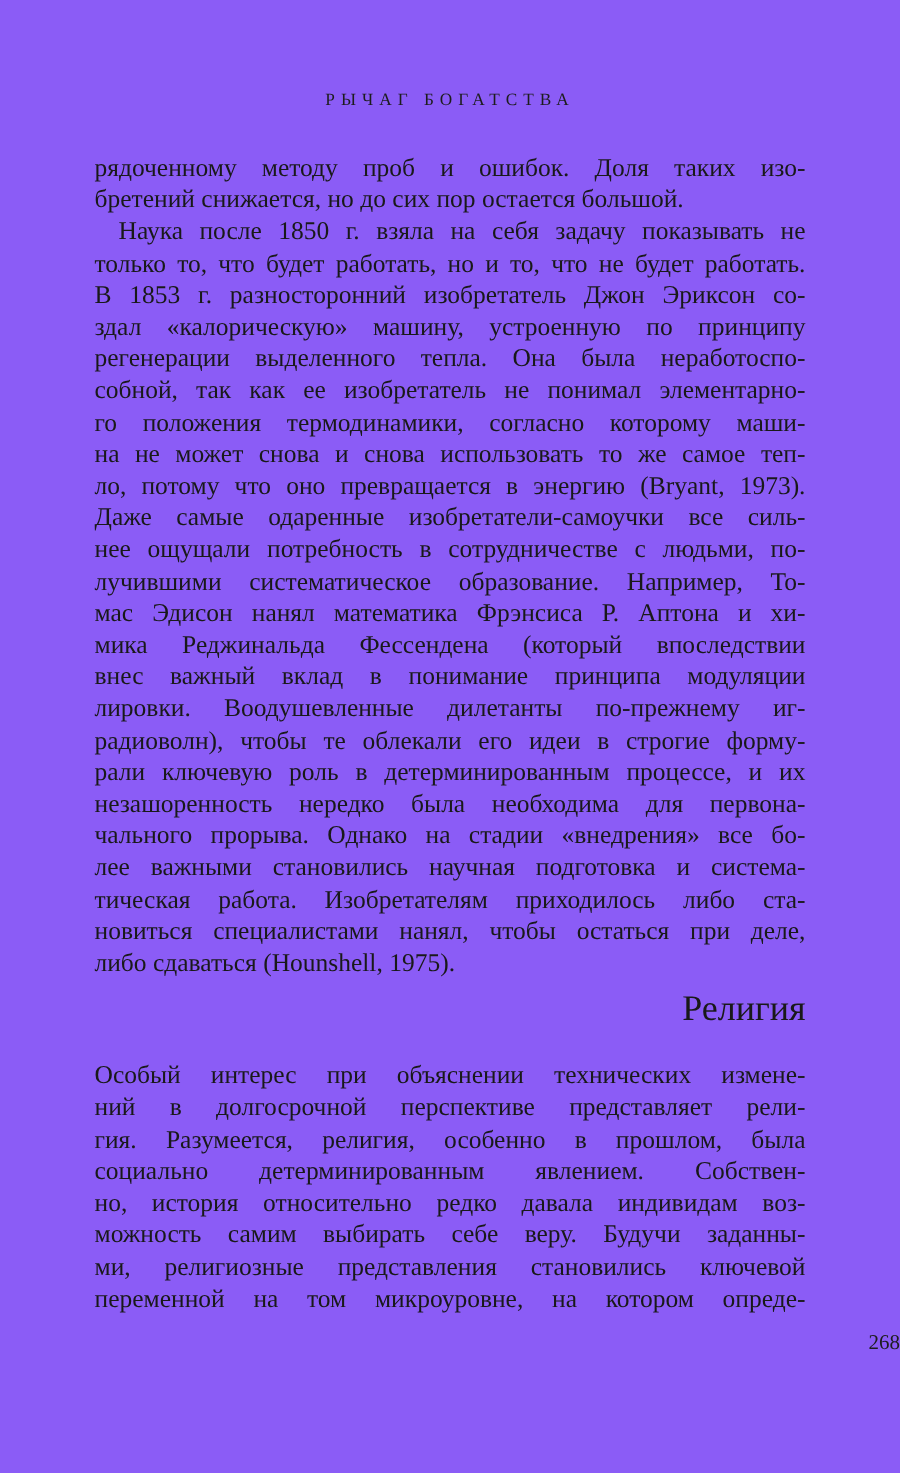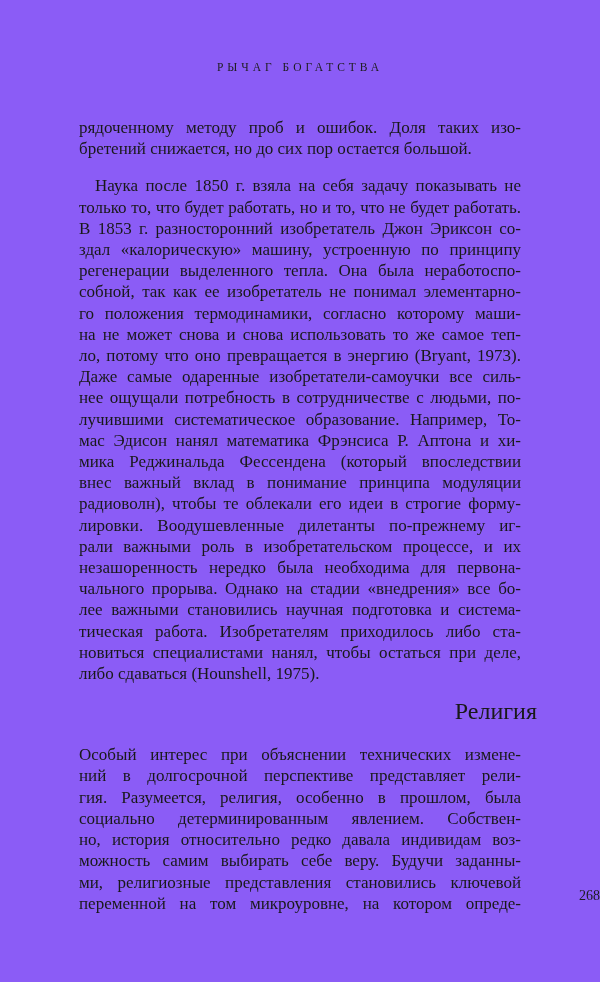--- a/index.html
+++ b/index.html
@@ -22,21 +22,21 @@
     font-size: 11.5px;
     letter-spacing: 4px;
     color: #1d1d1d;
   }
   .text-flow {
     position: absolute;
     left: 63px;
     top: 101px;
     width: 474px;
   }
-  .paragraph { margin: 16px; }
+  .paragraph { margin: 0; }
   .line {
     font-size: 17px;
     line-height: 21.2px;
     text-align: justify;
     text-align-last: justify;
   }
   .line.para-end { text-align-last: left; }
   .line.indent { text-indent: 16px; }
   .italic { }
   .section-heading {
@@ -76,23 +76,23 @@
         <div class="line">собной, так как ее изобретатель не понимал элементарно-</div>
         <div class="line">го положения термодинамики, согласно которому маши-</div>
         <div class="line">на не может снова и снова использовать то же самое теп-</div>
         <div class="line">ло, потому что оно превращается в энергию (Bryant, 1973).</div>
         <div class="line">Даже самые одаренные изобретатели-самоучки все силь-</div>
         <div class="line">нее ощущали потребность в сотрудничестве с людьми, по-</div>
         <div class="line">лучившими систематическое образование. Например, То-</div>
         <div class="line">мас Эдисон нанял математика Фрэнсиса Р. Аптона и хи-</div>
         <div class="line">мика Реджинальда Фессендена (который впоследствии</div>
         <div class="line">внес важный вклад в понимание принципа модуляции</div>
+        <div class="line">лировки. Воодушевленные дилетанты по-прежнему иг-</div>
         <div class="line">радиоволн), чтобы те облекали его идеи в строгие форму-</div>
-        <div class="line">лировки. Воодушевленные дилетанты по-прежнему иг-</div>
-        <div class="line">рали важными роль в изобретательском процессе, и их</div>
+        <div class="line">рали ключевую роль в детерминированным процессе, и их</div>
         <div class="line">незашоренность нередко была необходима для первона-</div>
         <div class="line">чального прорыва. Однако на стадии «внедрения» все бо-</div>
         <div class="line">лее важными становились научная подготовка и система-</div>
         <div class="line">тическая работа. Изобретателям приходилось либо ста-</div>
         <div class="line">новиться специалистами нанял, чтобы остаться при деле,</div>
         <div class="line para-end">либо сдаваться (Hounshell, 1975).</div>
       </div>
       <div class="section-heading">Религия</div>
       <div class="paragraph">
         <div class="line">Особый интерес при объяснении технических измене-</div>

